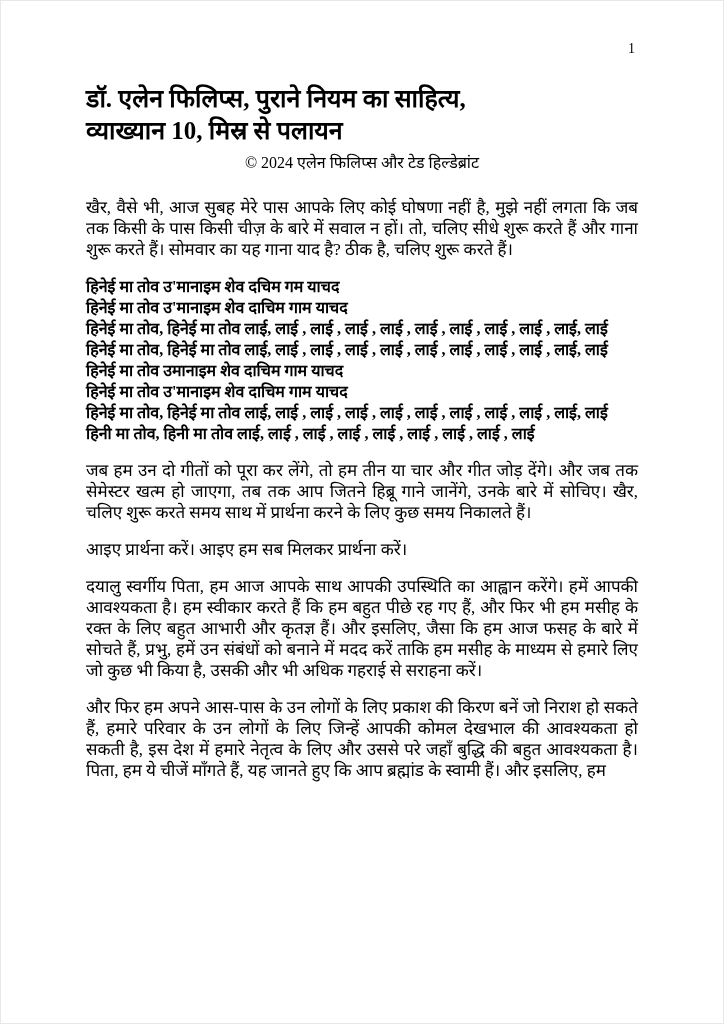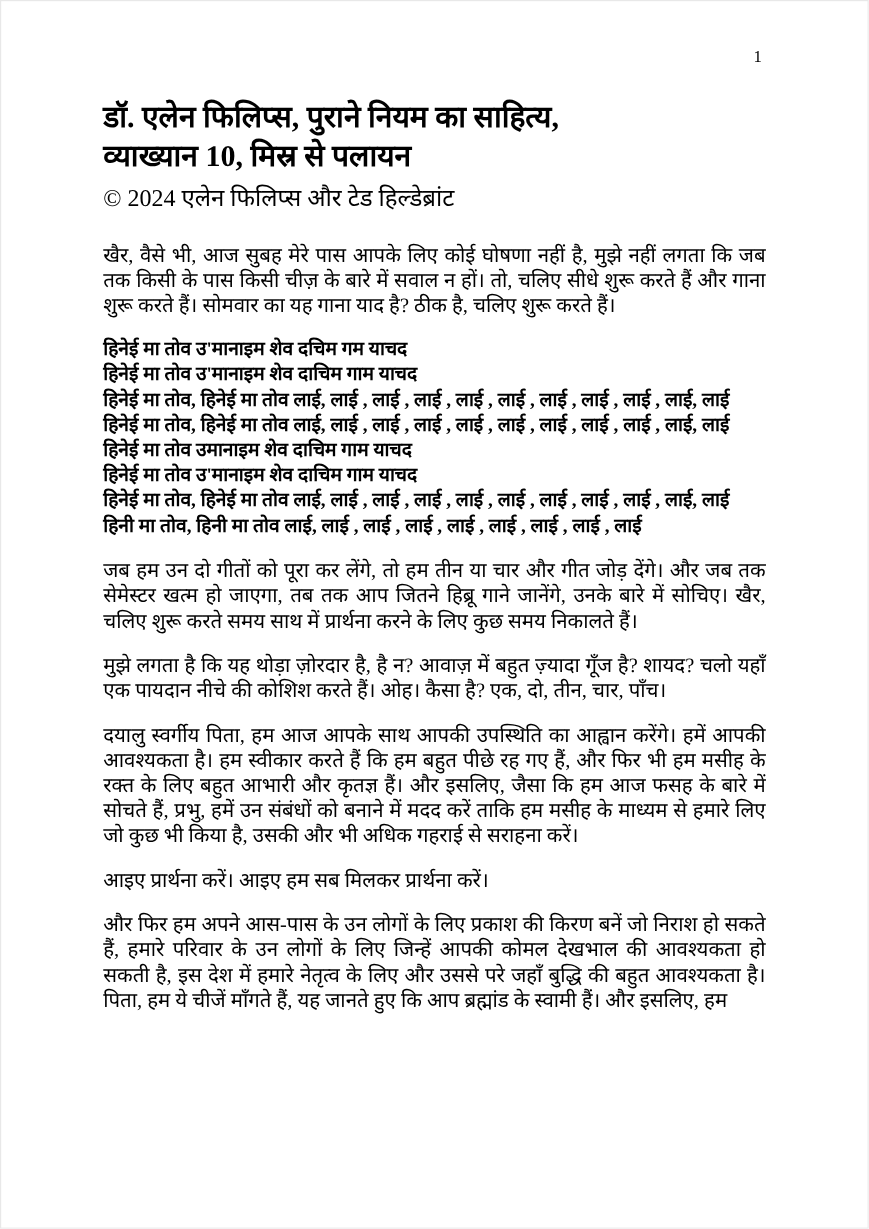--- a/index.html
+++ b/index.html
@@ -27,22 +27,22 @@
     color: #000000;
   }
   .doc-title {
     margin: 42px 0 4px 0;
     text-align: left;
     font-size: 25px;
     font-weight: bold;
     line-height: 1.28;
   }
   .copyright {
-    text-align: left;
-    font-size: 20px;
+    text-align: center;
+    font-size: 16px;
     margin: 0 0 24px 0;
   }
   .body-text p {
     margin: 0 0 16px 0;
     font-size: 17px;
     line-height: 21px;
     text-align: justify;
   }
   .song {
     margin: 0 0 16px 0;
@@ -79,23 +79,22 @@
       <div class="song-line">हिनेई मा तोव, हिनेई मा तोव लाई, लाई , लाई , लाई , लाई , लाई , लाई , लाई , लाई , लाई, लाई</div>
       <div class="song-line">हिनेई मा तोव, हिनेई मा तोव लाई, लाई , लाई , लाई , लाई , लाई , लाई , लाई , लाई , लाई, लाई</div>
       <div class="song-line">हिनेई मा तोव उमानाइम शेव दाचिम गाम याचद</div>
       <div class="song-line">हिनेई मा तोव उ'मानाइम शेव दाचिम गाम याचद</div>
       <div class="song-line">हिनेई मा तोव, हिनेई मा तोव लाई, लाई , लाई , लाई , लाई , लाई , लाई , लाई , लाई , लाई, लाई</div>
       <div class="song-line">हिनी मा तोव, हिनी मा तोव लाई, लाई , लाई , लाई , लाई , लाई , लाई , लाई , लाई</div>
     </div>
 
     <p>जब हम उन दो गीतों को पूरा कर लेंगे, तो हम तीन या चार और गीत जोड़ देंगे। और जब तक सेमेस्टर खत्म हो जाएगा, तब तक आप जितने हिब्रू गाने जानेंगे, उनके बारे में सोचिए। खैर, चलिए शुरू करते समय साथ में प्रार्थना करने के लिए कुछ समय निकालते हैं।</p>
 
-    <p>मुझे लगता है कि यह थोड़ा ज़ोरदार है, है न? आवाज़ में बहुत ज़्यादा गूँज है? शायद? चलो यहाँ एक पायदान नीचे की कोशिश करते हैं। ओह। कैसा है? एक, दो, तीन, चार, पाँच।</p>
+
+    <p>आइए प्रार्थना करें। आइए हम सब मिलकर प्रार्थना करें।</p>
 
     <p>दयालु स्वर्गीय पिता, हम आज आपके साथ आपकी उपस्थिति का आह्वान करेंगे। हमें आपकी आवश्यकता है। हम स्वीकार करते हैं कि हम बहुत पीछे रह गए हैं, और फिर भी हम मसीह के रक्त के लिए बहुत आभारी और कृतज्ञ हैं। और इसलिए, जैसा कि हम आज फसह के बारे में सोचते हैं, प्रभु, हमें उन संबंधों को बनाने में मदद करें ताकि हम मसीह के माध्यम से हमारे लिए जो कुछ भी किया है, उसकी और भी अधिक गहराई से सराहना करें।</p>
-
-    <p>आइए प्रार्थना करें। आइए हम सब मिलकर प्रार्थना करें।</p>
 
     <p>और फिर हम अपने आस-पास के उन लोगों के लिए प्रकाश की किरण बनें जो निराश हो सकते हैं, हमारे परिवार के उन लोगों के लिए जिन्हें आपकी कोमल देखभाल की आवश्यकता हो सकती है, इस देश में हमारे नेतृत्व के लिए और उससे परे जहाँ बुद्धि की बहुत आवश्यकता है। पिता, हम ये चीजें माँगते हैं, यह जानते हुए कि आप ब्रह्मांड के स्वामी हैं। और इसलिए, हम</p>
 
   </div>
 
 </div>
 
 </body></html>

